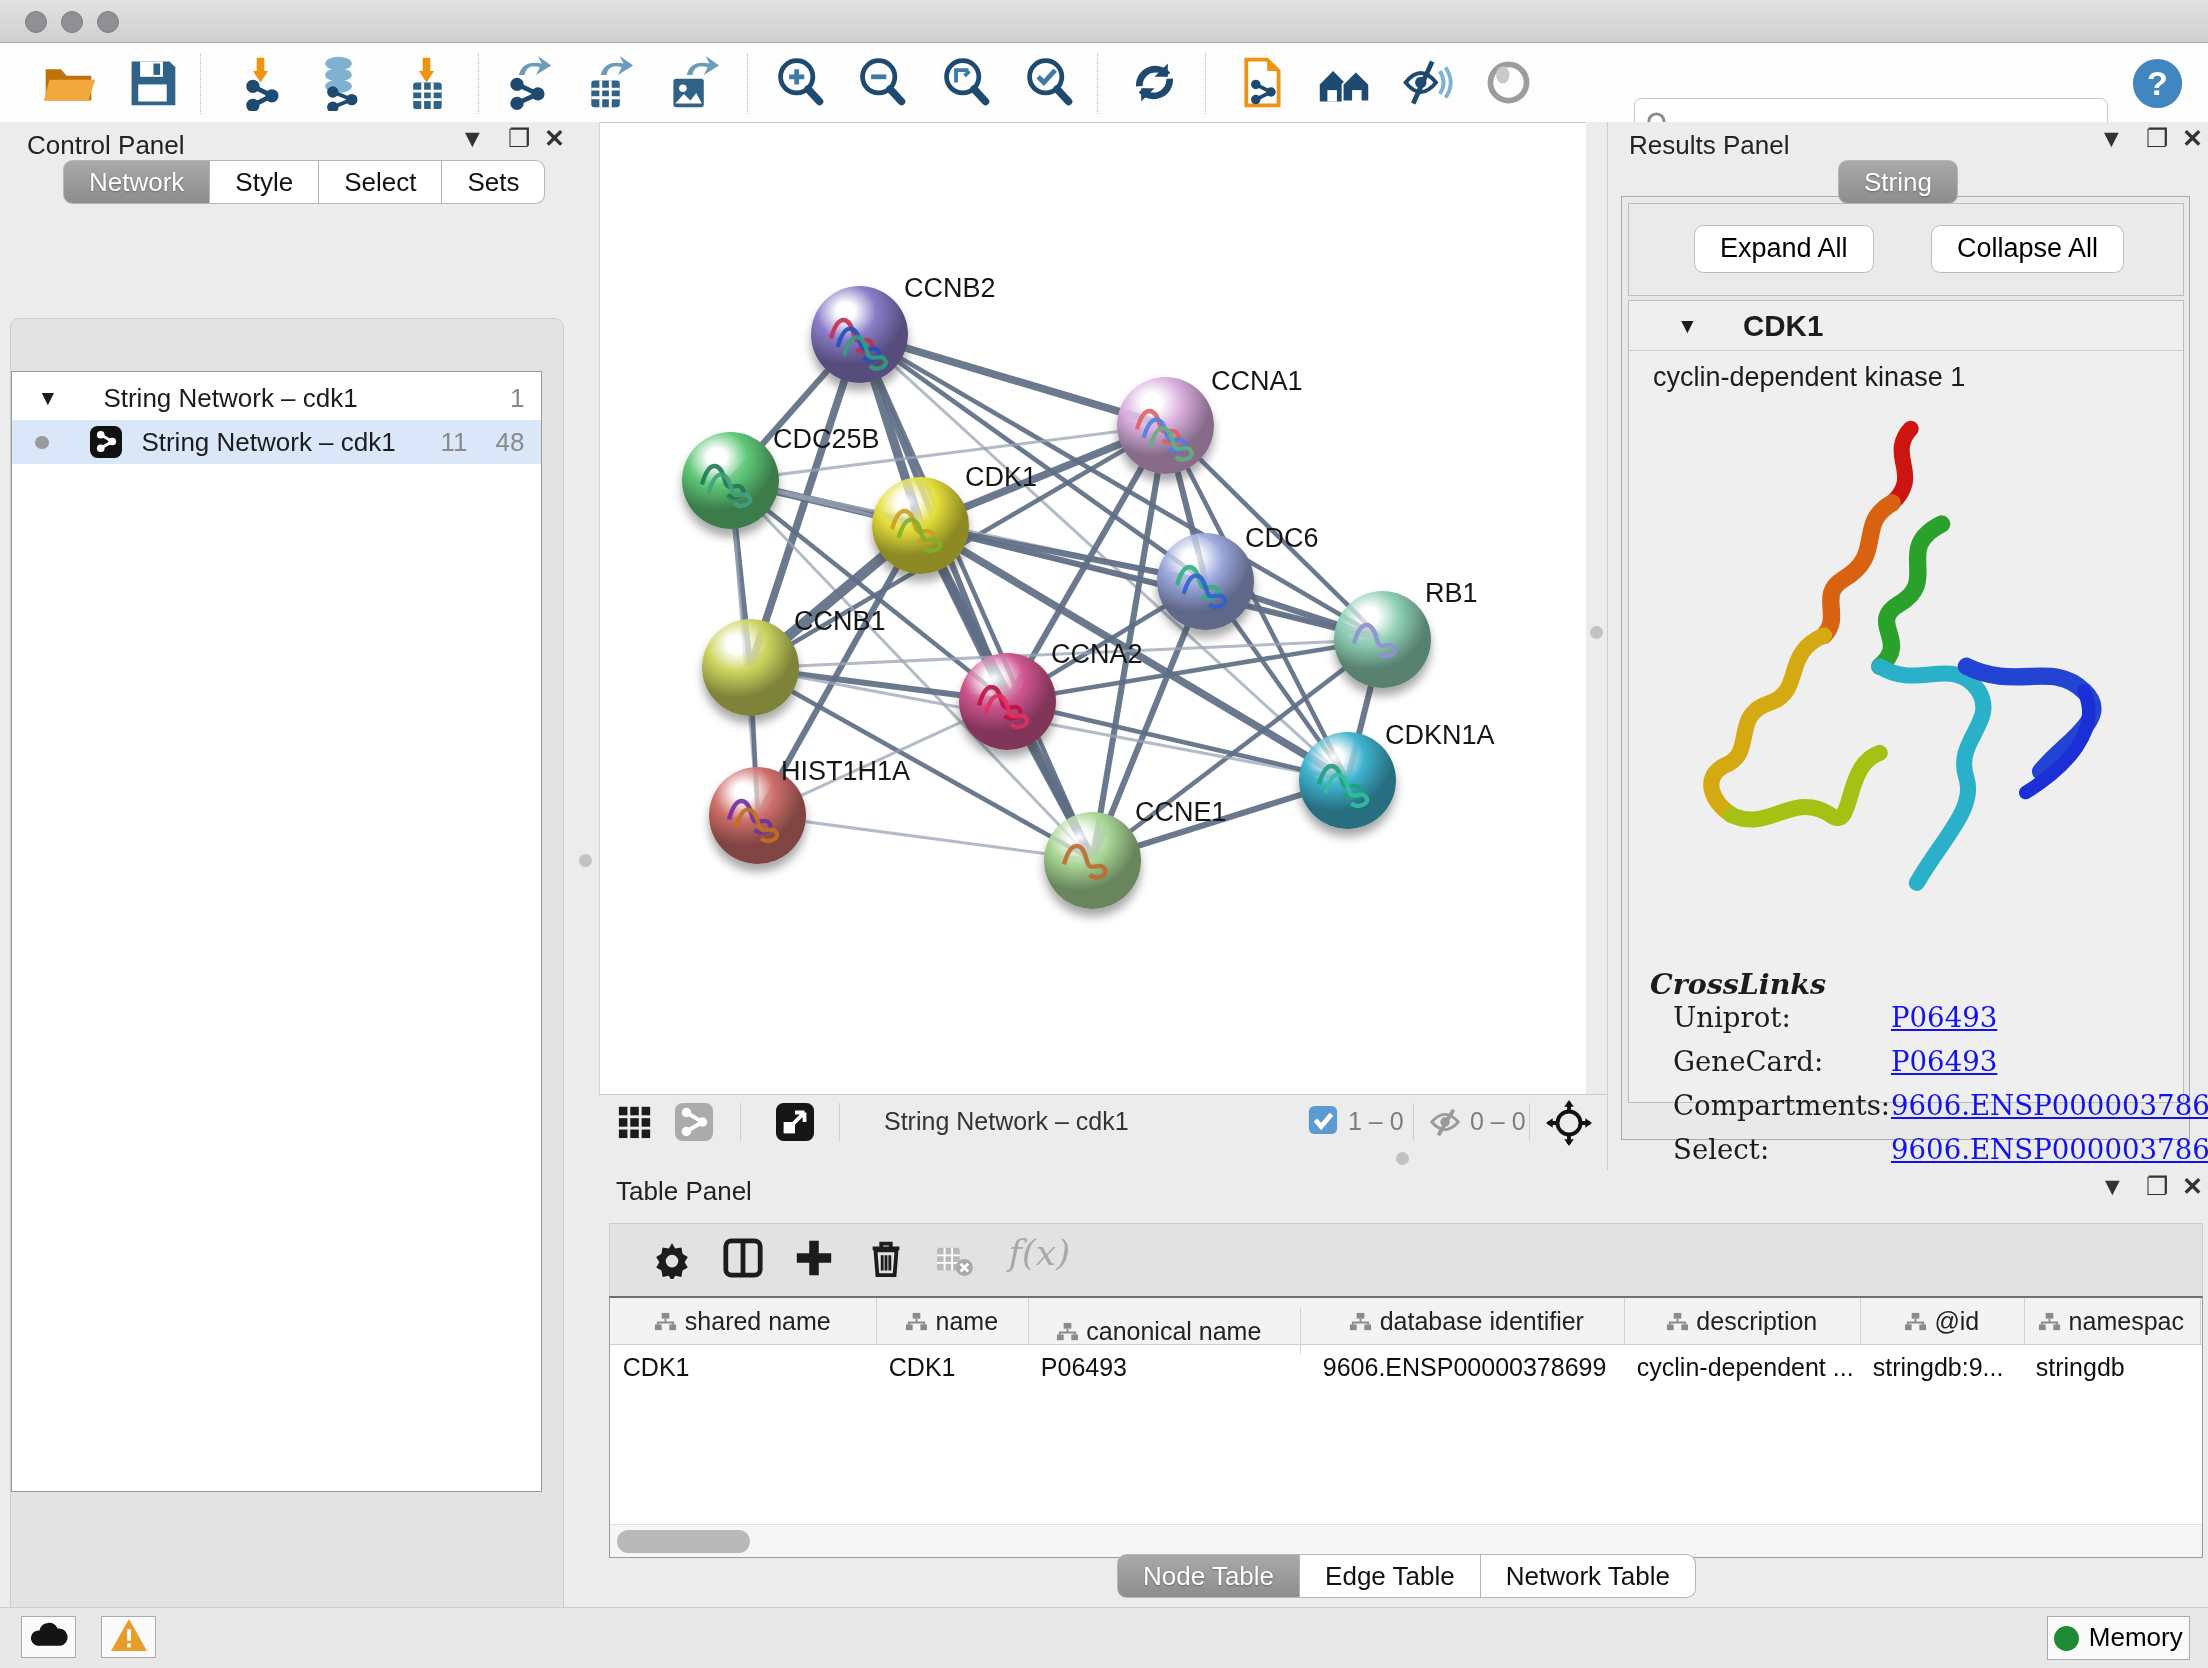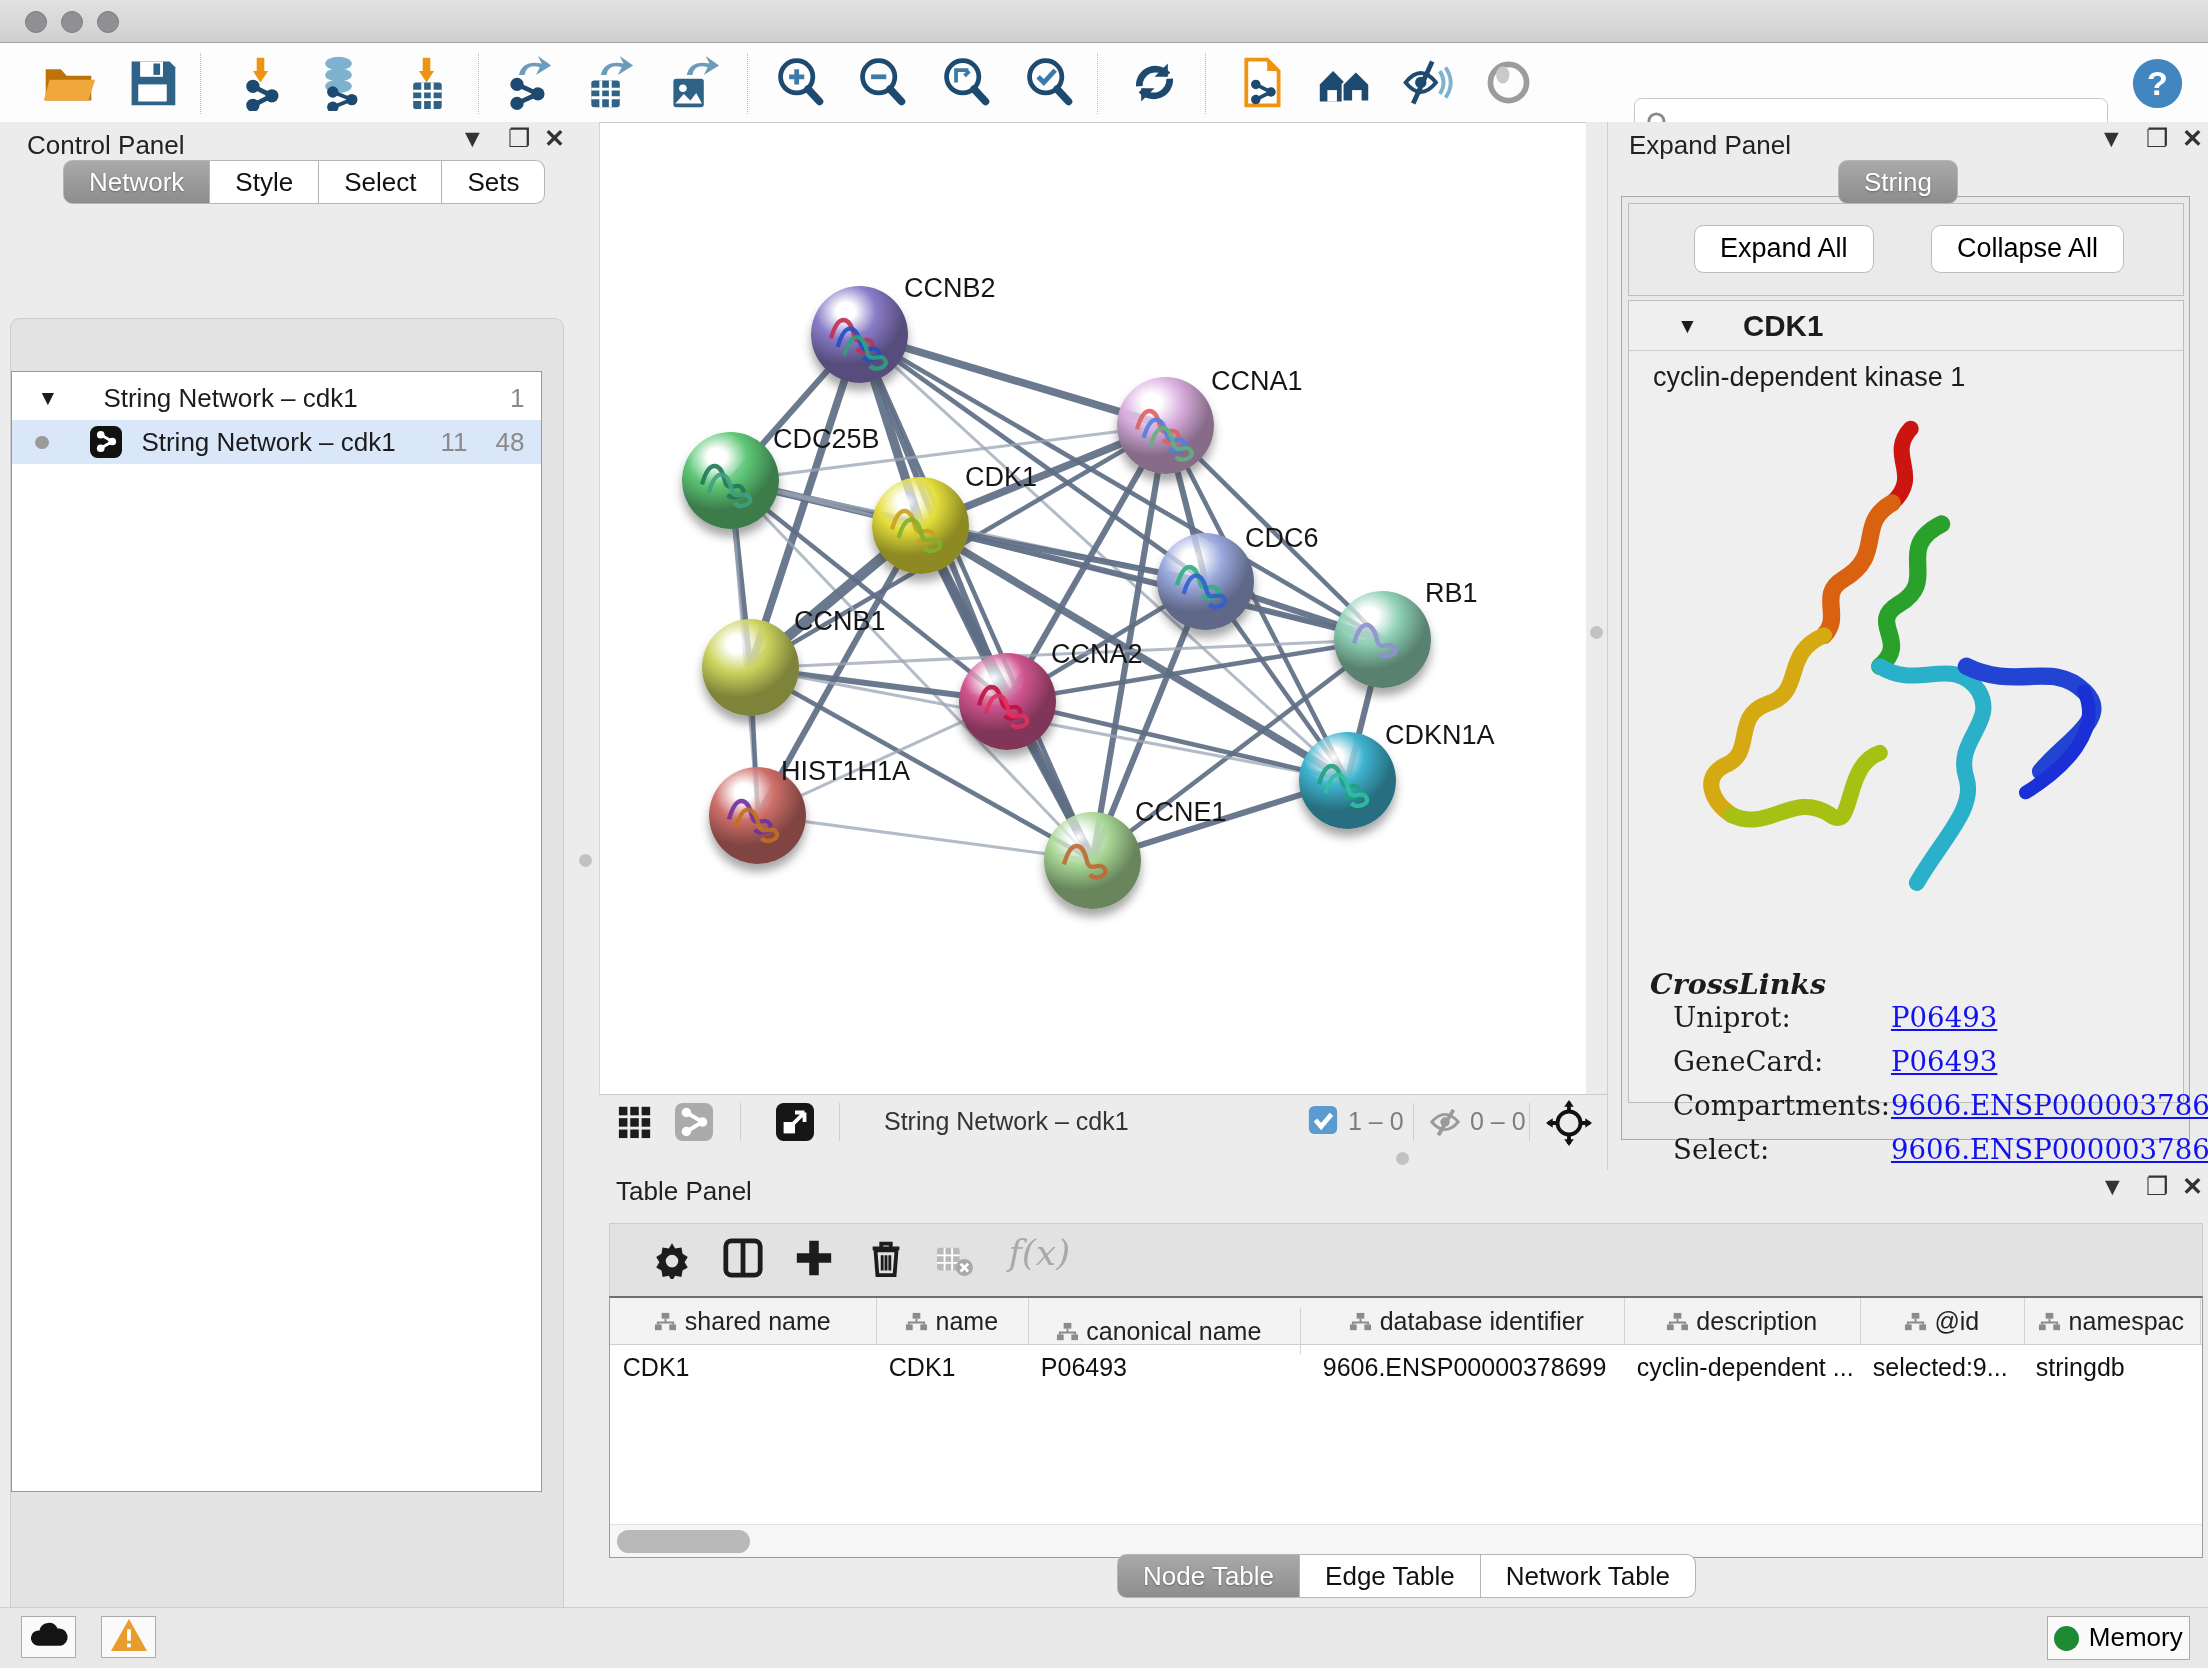--- a/index.html
+++ b/index.html
@@ -495,21 +495,21 @@
         <path d="M24 2 v10 M24 36 v10 M2 24 h10 M36 24 h10" stroke="#111" stroke-width="4"></path>
         <path d="M24 0 l-5 7 h10 z M24 48 l-5 -7 h10 z M0 24 l7 -5 v10 z M48 24 l-7 -5 v10 z" fill="#111"></path>
       </svg>
     </button>
   </div>
   <div id="foot-strip">
     <div class="split-dot" style="left:797px;top:5.7px"></div>
   </div>
 
   <div id="results-panel">
-    <div style="position:absolute;left:21px;top:7.6px" class="panel-title">Expand Panel</div>
+    <div style="position:absolute;left:21px;top:7.6px" class="panel-title">Results Panel</div>
     <div class="win-ctrl" style="left:491px">▼</div>
     <div class="win-ctrl" style="left:538px">❐</div>
     <div class="win-ctrl" style="left:574px;font-weight:bold">✕</div>
 
     <div class="tabrow" style="left:230px;top:38px;z-index:3">
       <div class="tab single sel">String</div>
     </div>
 
     <div id="rp-box">
       <div id="rp-buttons">
@@ -664,21 +664,21 @@
                 <path d="M12 8 v4 M4 14 v-2 h16 v2" stroke="#8b8b8b" stroke-width="2" fill="none"></path>
               </g>
             </svg><span>namespac</span></div>
         </div>
       <div id="tp-rows">
           <div class="td" style="left: 0px; top: 48px; width: 253px;">CDK1</div>
           <div class="td" style="left: 266px; top: 48px; width: 139px;">CDK1</div>
           <div class="td" style="left: 418px; top: 48px; width: 268px;">P06493</div>
           <div class="td" style="left: 700px; top: 48px; width: 301px;">9606.ENSP00000378699</div>
           <div class="td" style="left: 1014px; top: 48px; width: 223px;">cyclin-dependent ...</div>
-          <div class="td" style="left: 1250px; top: 48px; width: 150px;">selected:9...</div>
+          <div class="td" style="left: 1250px; top: 48px; width: 150px;">stringdb:9...</div>
           <div class="td" style="left: 1413px; top: 48px; width: 164px;">stringdb</div>
         </div>
       <div id="tp-hscroll">
         <div id="tp-hthumb"></div>
       </div>
     </div>
 
     <div class="tabrow" style="left:518px;top:384px">
       <div class="tab first sel">Node Table</div>
       <div class="tab">Edge Table</div>

